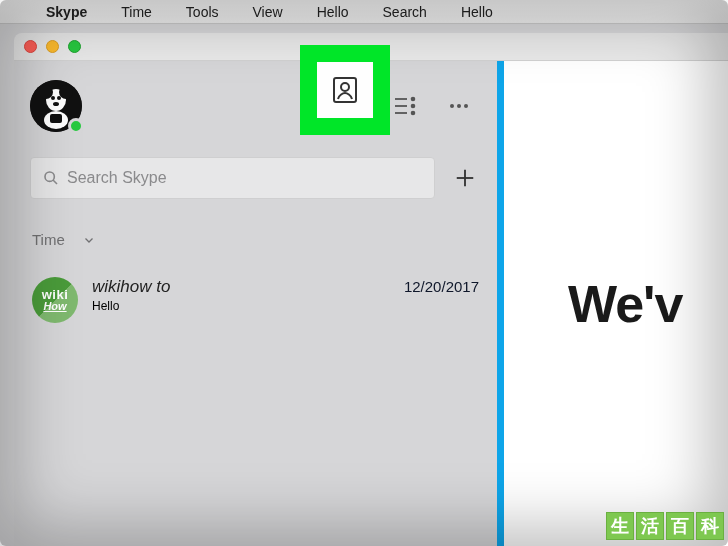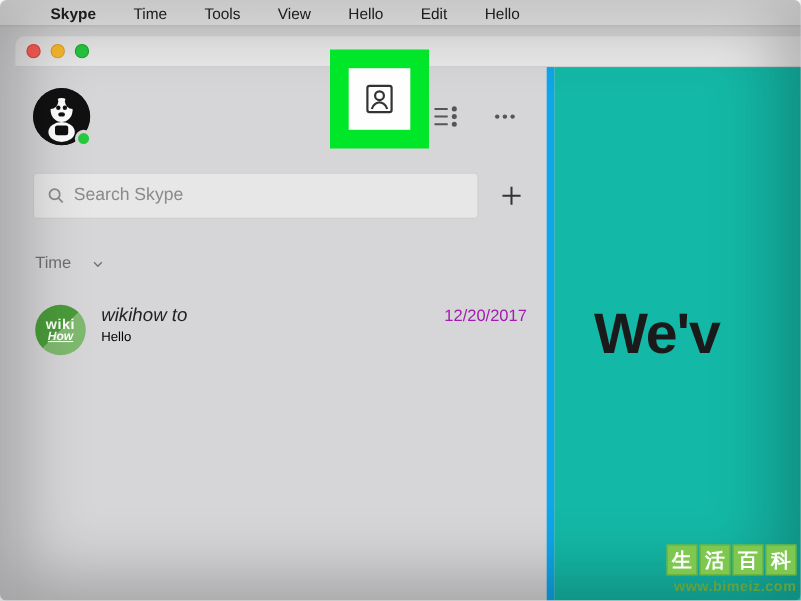--- a/index.html
+++ b/index.html
@@ -44,25 +44,25 @@
 .filter { display: inline-flex; align-items: center; gap: 18px; color: #707072; font-size: 15px; }
 
 .conv-list { padding: 8px 14px; }
 .conv-item { display: flex; align-items: flex-start; gap: 14px; padding: 10px 4px; justify-content: space-between; }
 .conv-avatar { width: 46px; height: 46px; border-radius: 50%; background: linear-gradient(135deg, #4a9b3a 0%, #4a9b3a 50%, #7fb96f 50%, #7fb96f 100%); display: flex; align-items: center; justify-content: center; color: #fff; font-size: 11px; font-weight: 700; flex-direction: column; line-height: 1; overflow: hidden; position: relative; }
 .conv-avatar .top { font-size: 13px; letter-spacing: 0.5px; }
 .conv-avatar .bot { font-size: 11px; font-style: italic; text-decoration: underline; }
 .conv-body { flex: 1; }
 .conv-header { display: flex; justify-content: space-between; align-items: baseline; }
 .conv-name { font-size: 17px; color: #222; font-weight: 400; font-style: italic; }
-.conv-date { font-size: 15px; color: #a21caf; }
+.conv-date { font-size: 15px; color: #0f172a; }
 .conv-preview { font-size: 12px; color: #000000; margin-top: 2px; }
 
 
-.mainpanel { flex: 1; background: #14b8a6; display: flex; align-items: center; justify-content: flex-start; padding-left: 36px; text-align: center; }
+.mainpanel { flex: 1; background: #ffffff; display: flex; align-items: center; justify-content: flex-start; padding-left: 64px; text-align: center; }
 .welcome { font-size: 52px; font-weight: 800; color: #1a1a1a; white-space: nowrap; letter-spacing: -1px; }
 
 
 .watermark { position: absolute; right: 4px; bottom: 6px; text-align: right; z-index: 20; }
 .wm-chars { display: flex; gap: 2px; justify-content: flex-end; }
 .wm-char { width: 28px; height: 28px; background: #7ec850; color: #fff; font-size: 18px; display: flex; align-items: center; justify-content: center; font-weight: 700; border: 1px solid #6ab040; }
 .wm-url { font-size: 13px; color: #62a040; margin-top: 2px; font-weight: 600; letter-spacing: 0.5px; }
 
 
 body::after { content: ""; position: absolute; inset: 0; pointer-events: none; box-shadow: inset 0 0 60px 20px rgba(0,0,0,0.25); border-radius: 6px; }
@@ -70,21 +70,21 @@
 </head>
 <body>
 
 <div class="menubar">
   <span class="apple"></span>
   <span class="appname">Skype</span>
   <span>Time</span>
   <span>Tools</span>
   <span>View</span>
   <span>Hello</span>
-  <span>Edit</span>
+  <span>Search</span>
   <span>Hello</span>
 </div>
 
 <div class="window">
   <div class="titlebar">
     <div class="tl-dot tl-close"></div>
     <div class="tl-dot tl-min"></div>
     <div class="tl-dot tl-max"></div>
   </div>
 
@@ -198,14 +198,13 @@
   </div>
 </div>
 
 <div class="watermark">
   <div class="wm-chars">
     <div class="wm-char">生</div>
     <div class="wm-char">活</div>
     <div class="wm-char">百</div>
     <div class="wm-char">科</div>
   </div>
-  <div class="wm-url">www.bimeiz.com</div>
 </div>
 
 </body></html>

